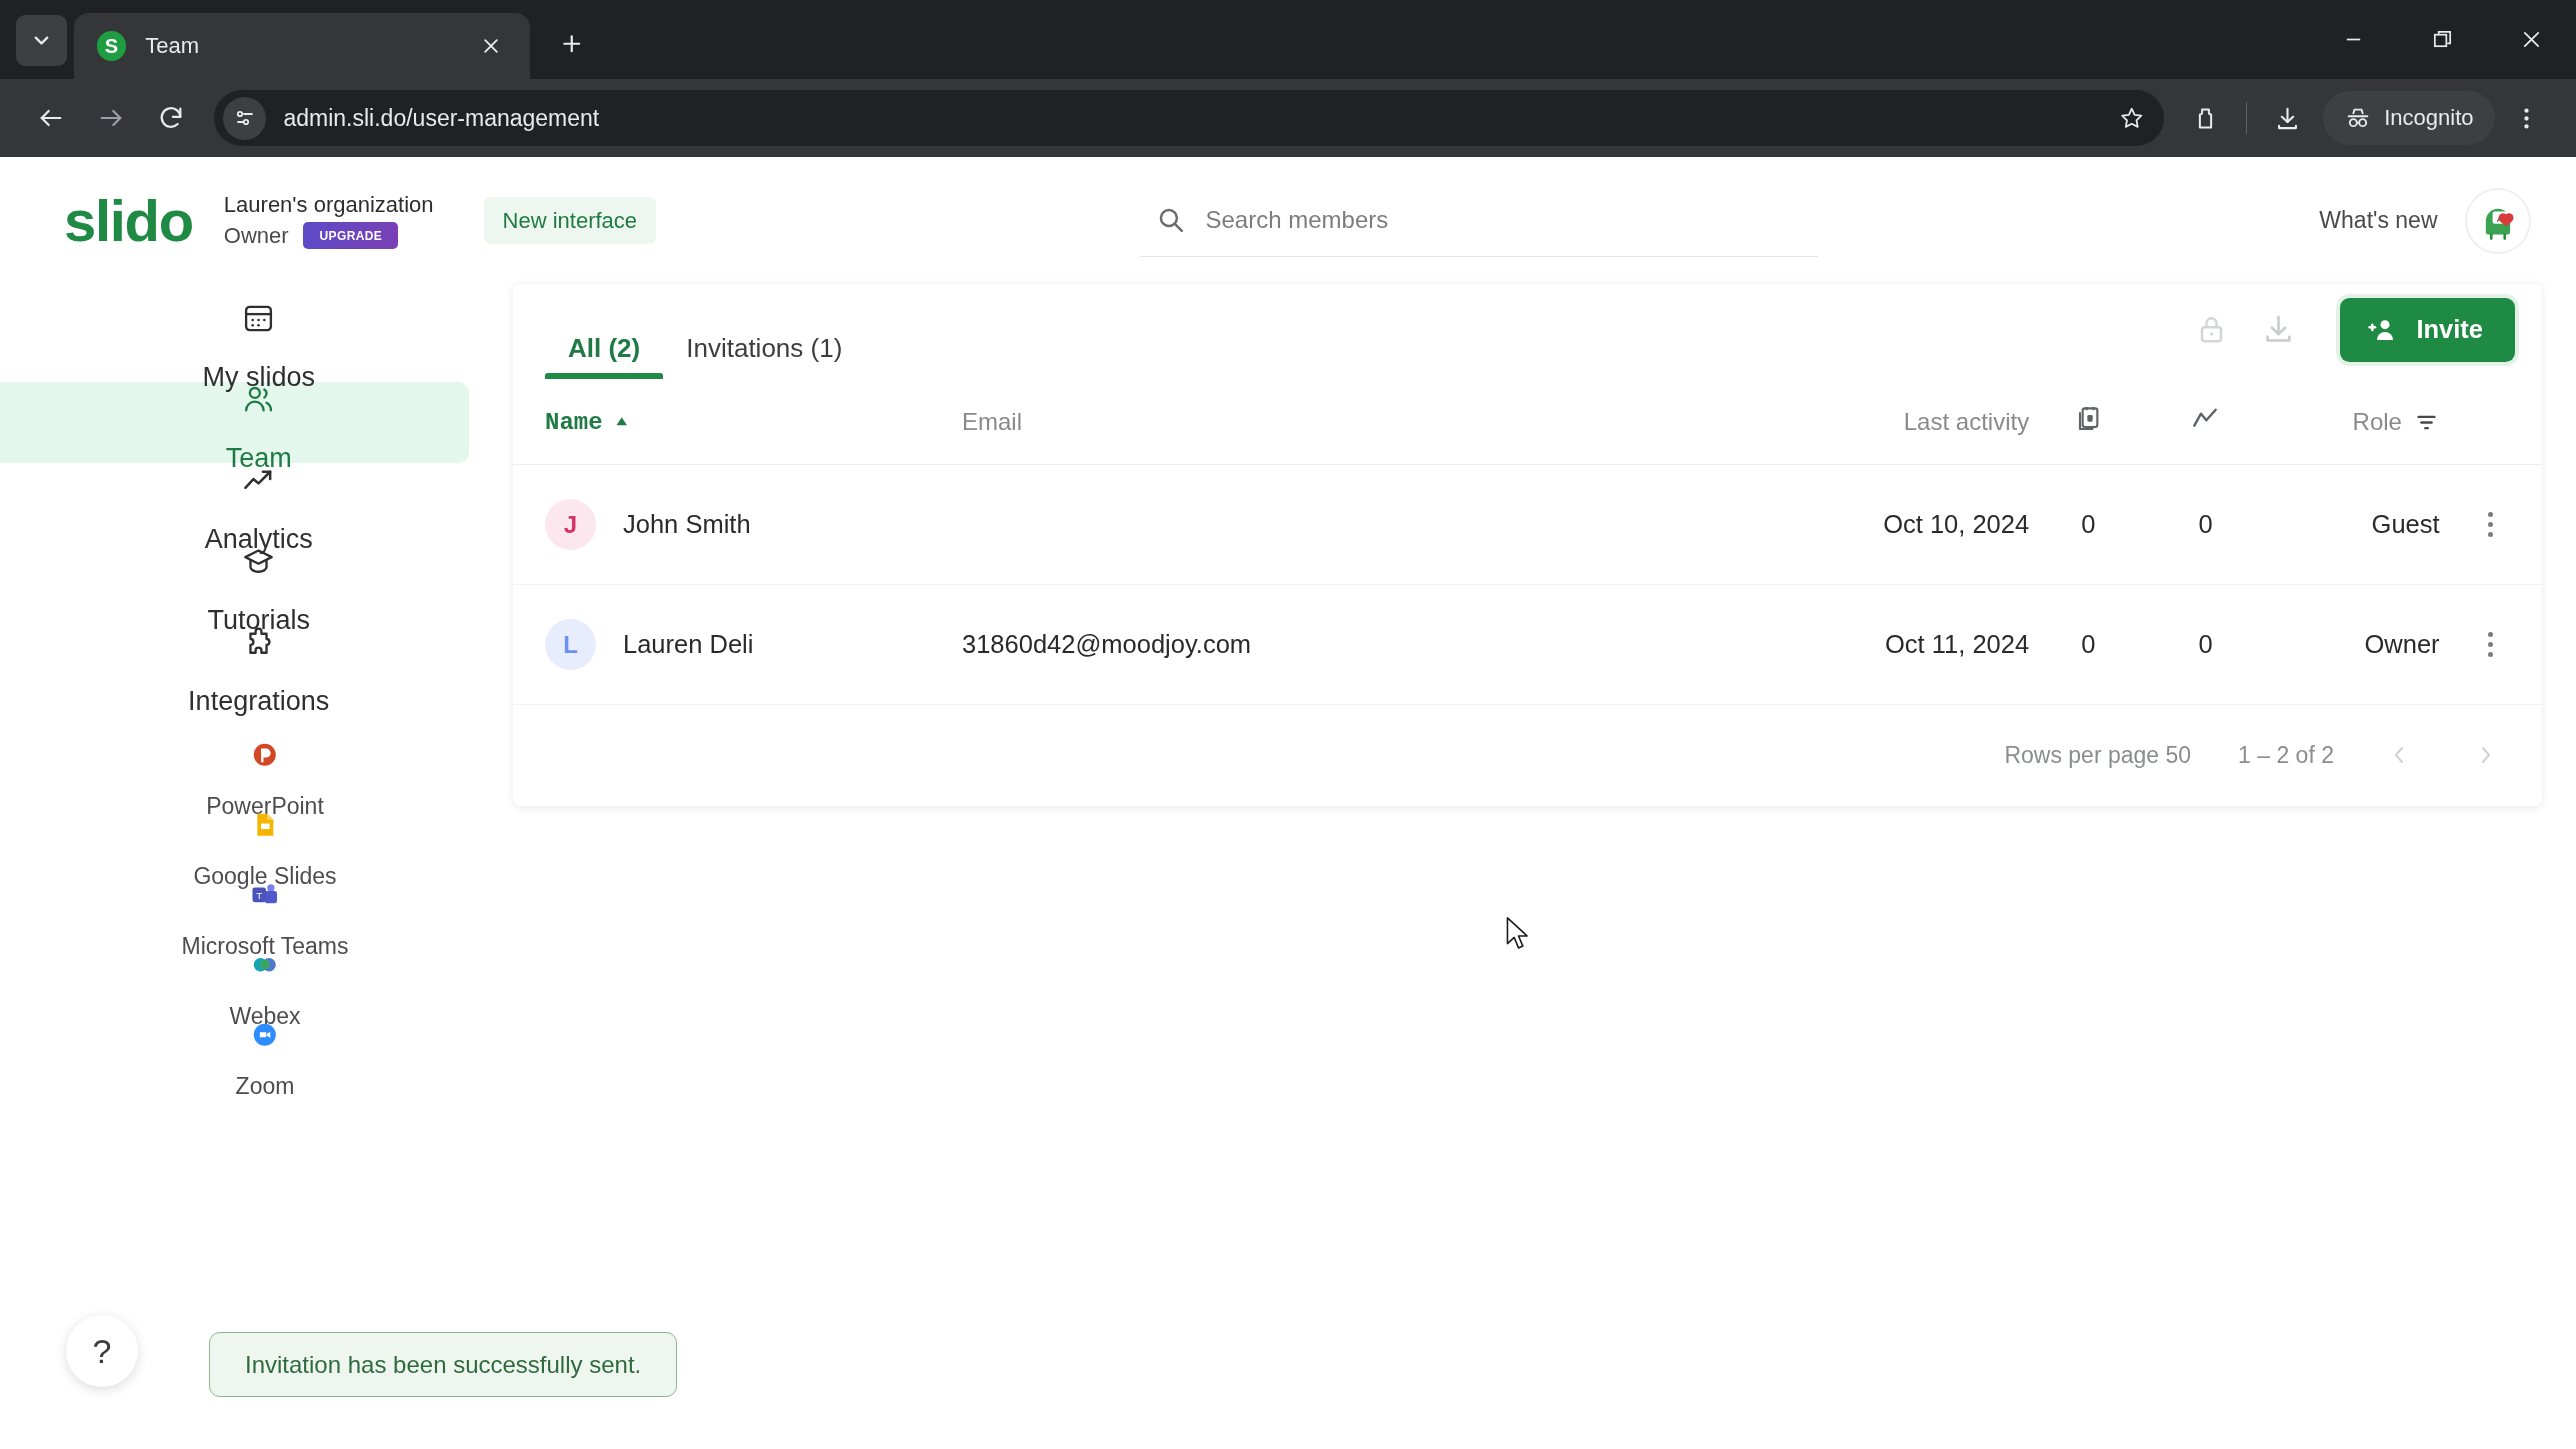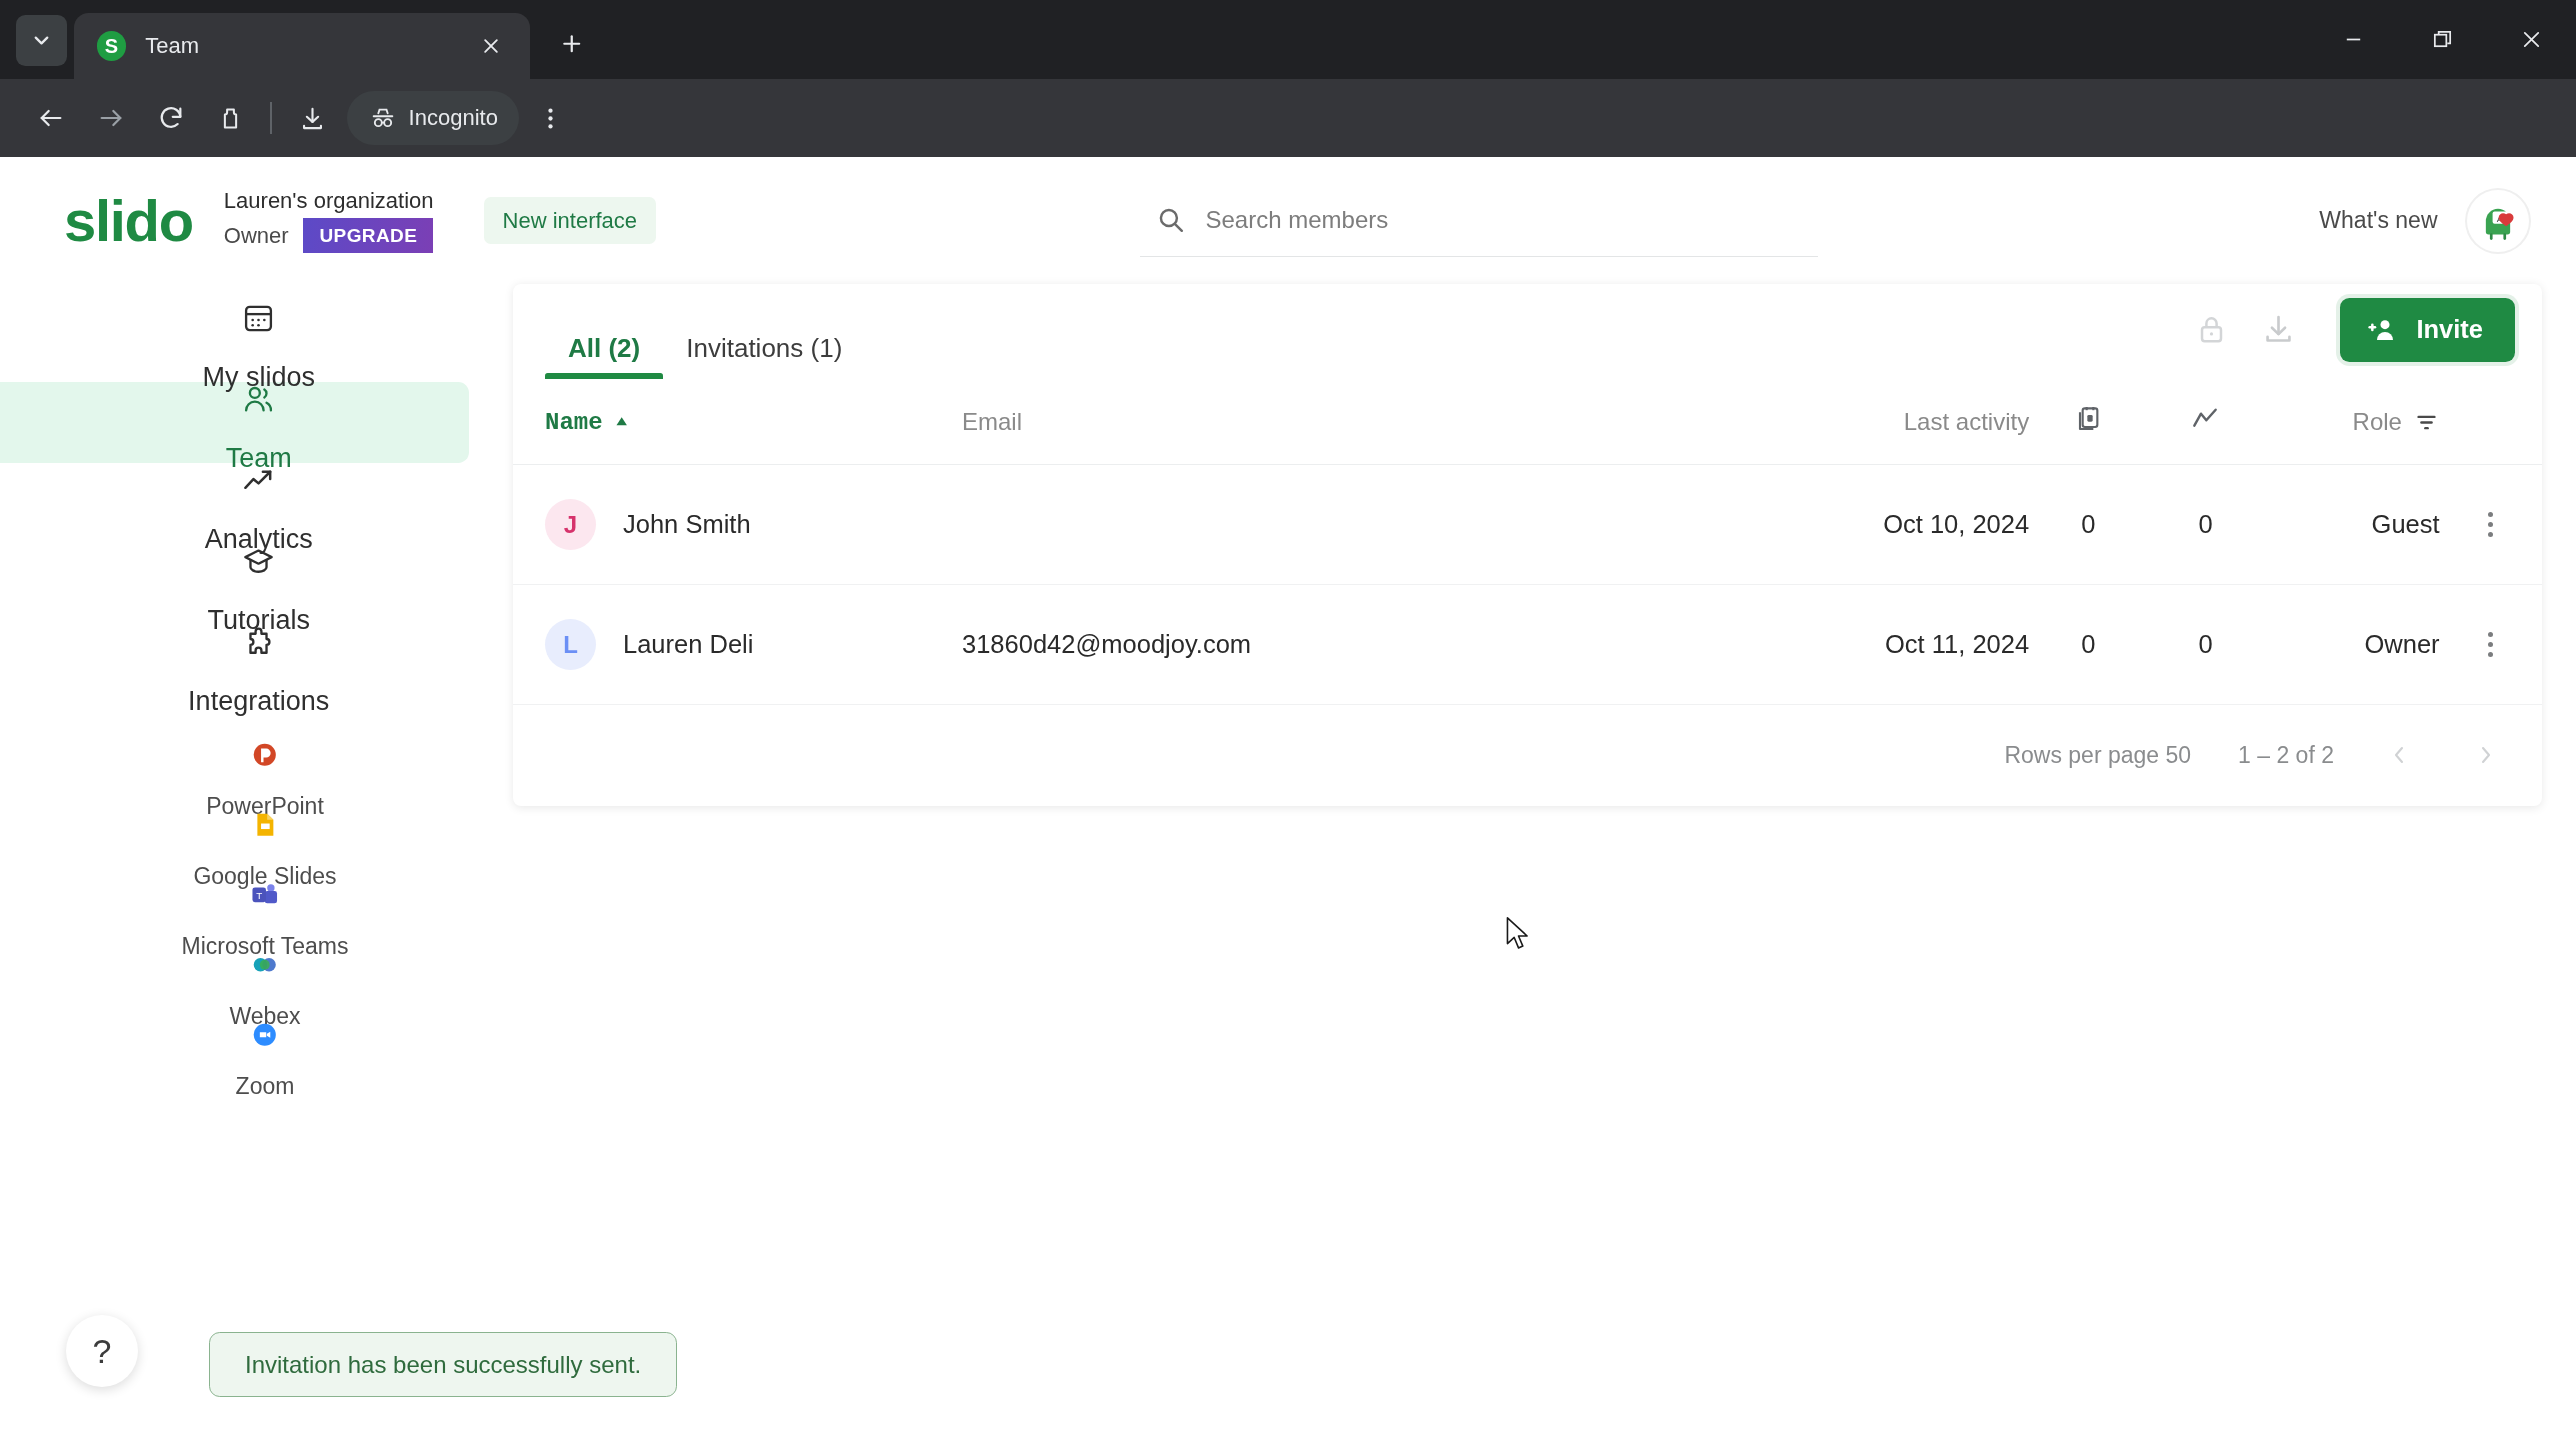--- a/index.html
+++ b/index.html
@@ -81,22 +81,22 @@
     height: 127px; background:#fff; display:flex; align-items:center;
     padding: 0 40px 0 64px; position:relative;
   }
   .logo { font-size: 58px; font-weight: 700; color:#1f8a43; letter-spacing:-1.3px; line-height:1; }
   .orgblock { margin-left: 31px; display:flex; flex-direction:column; gap: 4px; }
   .orgname { font-size: 22px; color:#2d2d2d; }
   .orgrow { display:flex; align-items:center; gap: 14.8px; }
   .orgrole { font-size: 22px; color:#4a4a4a; }
   .upgrade {
     background: linear-gradient(100deg,#5c4ac7 0%, #7b3fb5 100%);
-    color:#fff; font-size: 19px; font-weight:700; letter-spacing:0.4px;
-    padding: 6.7px 16px; border-radius: 0;
+    color:#fff; font-size: 12px; font-weight:700; letter-spacing:0.4px;
+    padding: 6.7px 16px; border-radius: 5px;
   }
   .newiface {
     margin-left: 50px; background:#edf7ef; color:#1f7a45; font-size:22px;
     padding: 10.7px 19px; border-radius: 6.7px;
   }
   .searchwrap {
     position:absolute; left: 1140px; top: 50%; transform: translateY(-50%);
     width: 678px; height: 72px; border-bottom: 1.3px solid #e3e5e6;
     display:flex; align-items:center; gap: 20px;
   }
@@ -270,20 +270,36 @@
           <polyline points="14 6 20 12 14 18"></polyline>
         </svg>
     </div>
     <div class="navbtn">
       <svg viewBox="0 0 24 24" fill="none" stroke="#e8eaed" stroke-width="1.9" stroke-linecap="round" stroke-linejoin="round">
           <path d="M20 11a8 8 0 1 0-2.3 6.2"></path>
           <polyline points="20 4 20 11 13.5 11"></polyline>
         </svg>
     </div>
 
+    <div class="omnibox">
+      <span class="omnibox-icon">
+        <svg viewBox="0 0 24 24" fill="none" stroke="#e8eaed" stroke-width="1.8" stroke-linecap="round">
+          <circle cx="7" cy="8" r="2.2"></circle>
+            <line x1="11" y1="8" x2="19" y2="8"></line>
+          <circle cx="13" cy="16" r="2.2"></circle>
+            <line x1="5" y1="16" x2="10" y2="16"></line>
+        </svg>
+      </span>
+      <span class="omnibox-url">admin.sli.do/user-management</span>
+      <span class="omnibox-star">
+        <svg viewBox="0 0 24 24" fill="none" stroke="#e8eaed" stroke-width="1.7" stroke-linejoin="round">
+            <polygon points="12 3.5 14.7 9.2 21 10 16.5 14.4 17.6 20.6 12 17.7 6.4 20.6 7.5 14.4 3 10 9.3 9.2"></polygon>
+          </svg>
+      </span>
+    </div>
 
     <div class="tbicon">
       <svg viewBox="0 0 24 24" fill="none" stroke="#e8eaed" stroke-width="1.8" stroke-linejoin="round">
           <path d="M9 4h6v2.5a2 2 0 0 0 2 2V20H7V8.5a2 2 0 0 0 2-2z"></path>
         </svg>
     </div>
     <div class="tbsep"></div>
     <div class="tbicon">
       <svg viewBox="0 0 24 24" fill="none" stroke="#e8eaed" stroke-width="1.9" stroke-linecap="round" stroke-linejoin="round">
           <line x1="12" y1="3.5" x2="12" y2="15"></line>

